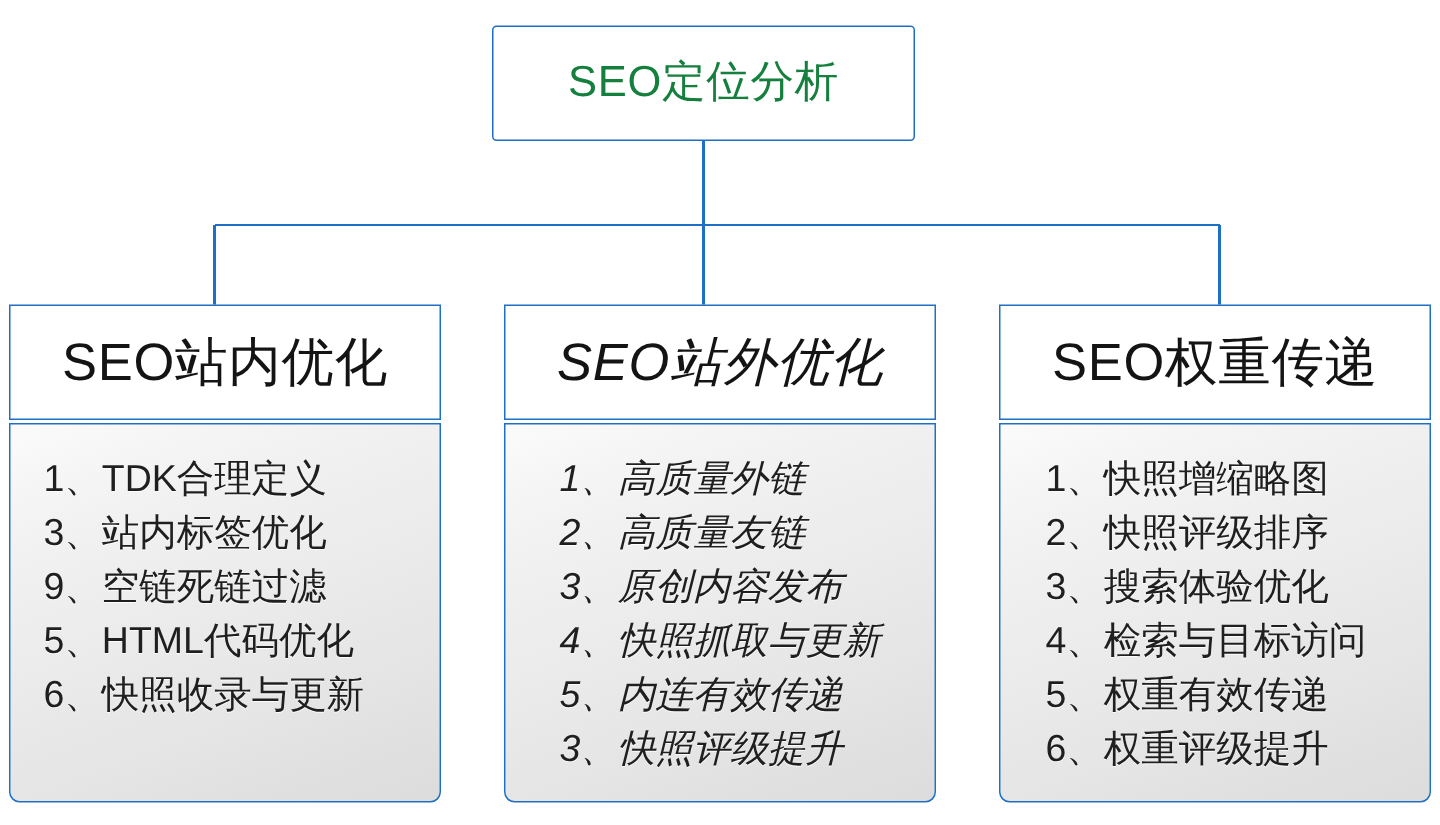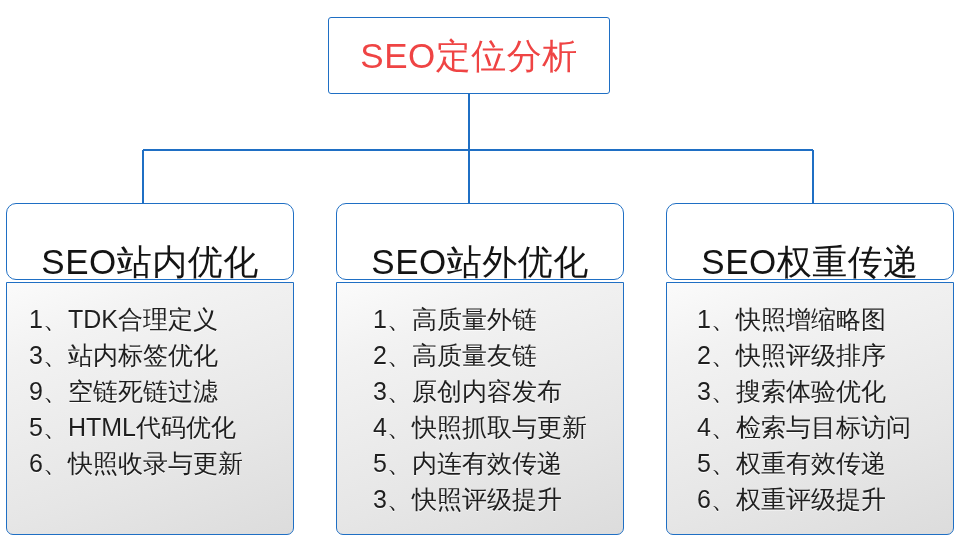--- a/index.html
+++ b/index.html
@@ -42,46 +42,46 @@
     height: 77px;
     box-sizing: border-box;
     background: #ffffff;
     border: 1.6px solid #1f6fc4;
     border-radius: 3px;
     display: flex;
     align-items: center;
     justify-content: center;
   }
   .root-title {
-    font-size: 35px;
-    color: #ef4444;
+    font-size: 29px;
+    color: #15803d;
     letter-spacing: 0.5px;
     line-height: 1;
     white-space: nowrap;
   }
 
   
   .column {
     position: absolute;
     top: 203px;
     width: 288px;
   }
   .column.col-0 { left: 6px; }
-  .column.col-1 { left: 336px; }
+  .column.col-1 { left: 336px; font-style: italic; }
   .column.col-2 { left: 666px; }
 
   .col-header {
     box-sizing: border-box;
     width: 100%;
     height: 77px;
     background: #ffffff;
     border: 1.6px solid #1f6fc4;
-    border-radius: 10px;
+    border-radius: 0;
     display: flex;
-    align-items: flex-end;
+    align-items: center;
     justify-content: center;
   }
   .col-header-title {
     font-size: 35px;
     color: #141414;
     letter-spacing: 0.5px;
     line-height: 1;
     white-space: nowrap;
   }
 

